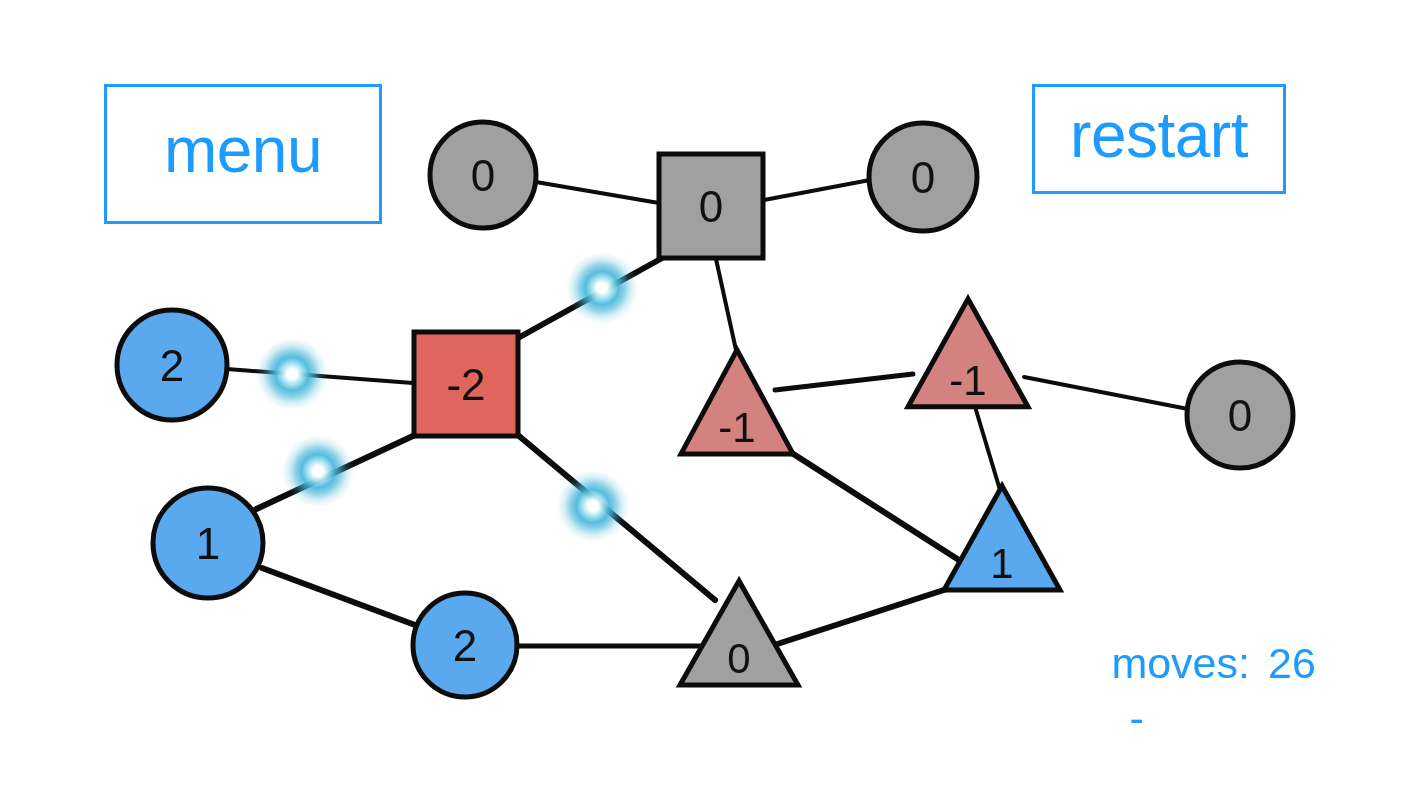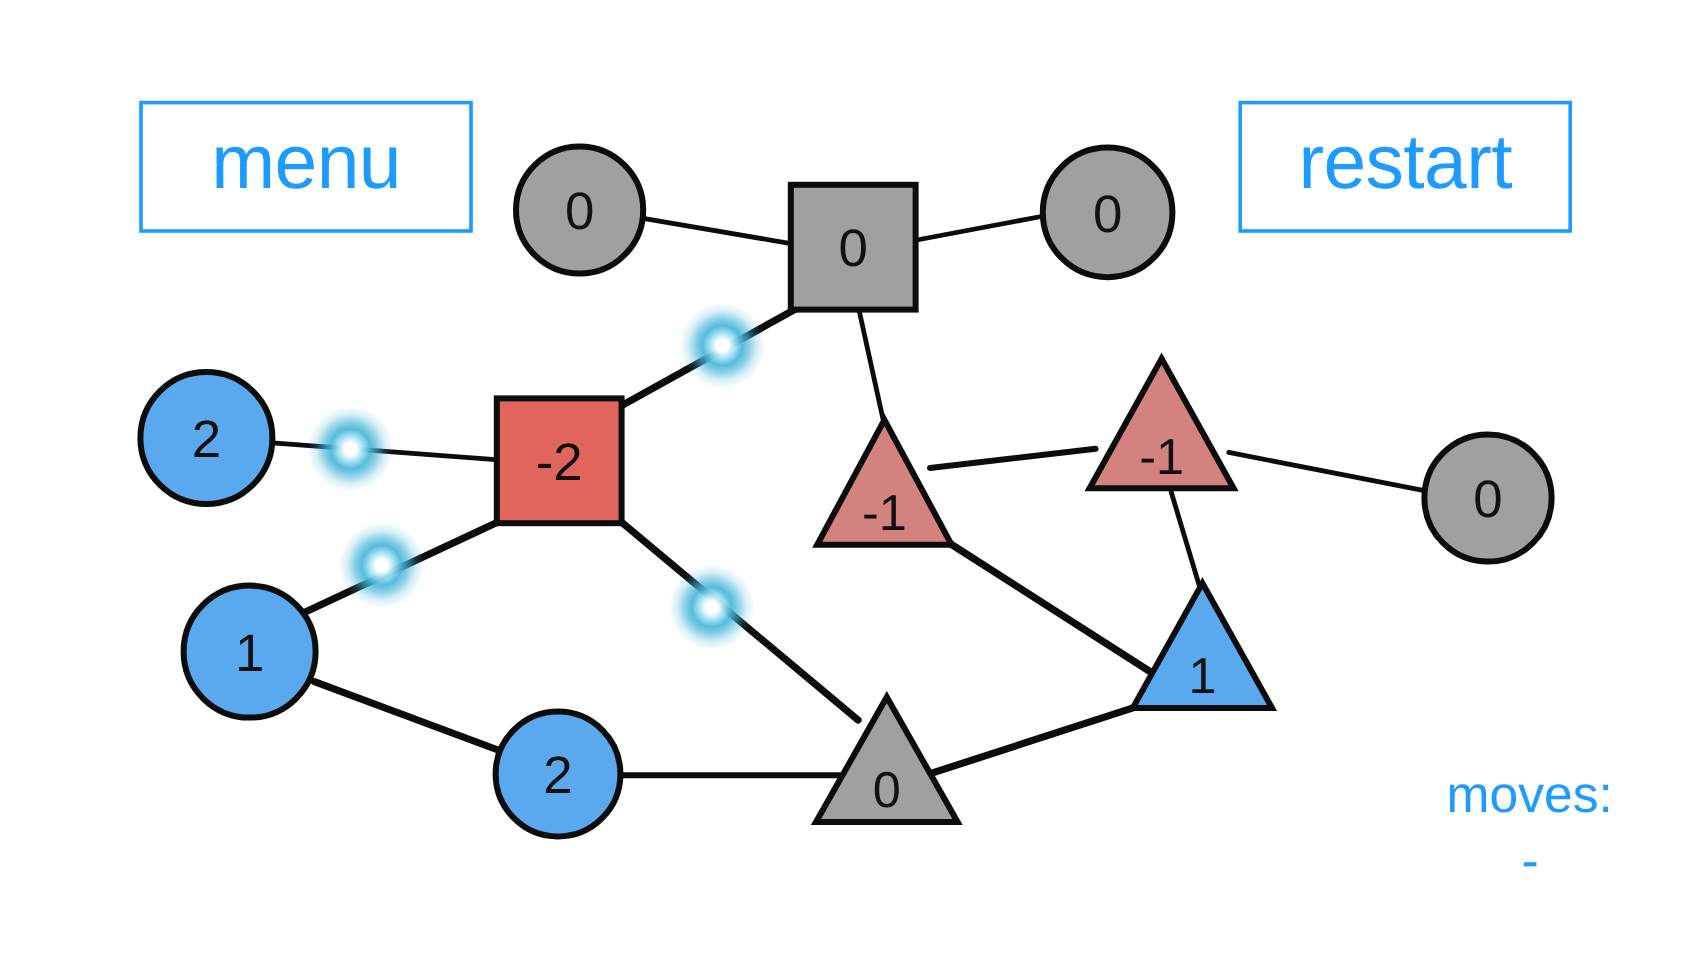--- a/index.html
+++ b/index.html
@@ -31,39 +31,39 @@
     font-weight: 300;
     line-height: 1;
     letter-spacing: -0.5px;
     display: flex;
     align-items: center;
     justify-content: center;
     cursor: pointer;
     padding: 0 0 8px 0;
     user-select: none;
   }
-  #menu-button  { left: 116px;  top: 84px; width: 278px; height: 110px; }
-  #restart-button { left: 1032px; top: 84px; width: 278px; height: 110px; }
+  #menu-button  { left: 104px;  top: 84px; width: 278px; height: 140px; }
+  #restart-button { left: 1032px; top: 84px; width: 254px; height: 110px; }
 
   
   #score-panel {
     position: absolute;
     right: 70px;
     top: 636px;
     color: #1e9bff;
     font-family: "Liberation Sans", sans-serif;
     font-size: 43px;
     font-weight: 300;
     line-height: 1.27;
     text-align: right;
     user-select: none;
   }
   .score-row {
     display: flex;
-    justify-content: flex-end;
+    justify-content: space-between;
     align-items: baseline;
     white-space: nowrap;
   }
   .score-label { }
   .score-value {
     display: inline-block;
     min-width: 76px;
     text-align: left;
     padding-left: 18px;
   }
@@ -186,19 +186,20 @@
       </g>
   </svg>
 
   <div class="ui-button" id="menu-button">menu</div>
 
   <div class="ui-button" id="restart-button">restart</div>
 
   <div id="score-panel">
     <div class="score-row">
       <span class="score-label">moves:</span>
+      <span class="score-value">26</span>
     </div>
     <div class="score-row">
       <span class="score-value">-</span>
     </div>
   </div>
 
 </div>
 
 </body></html>

